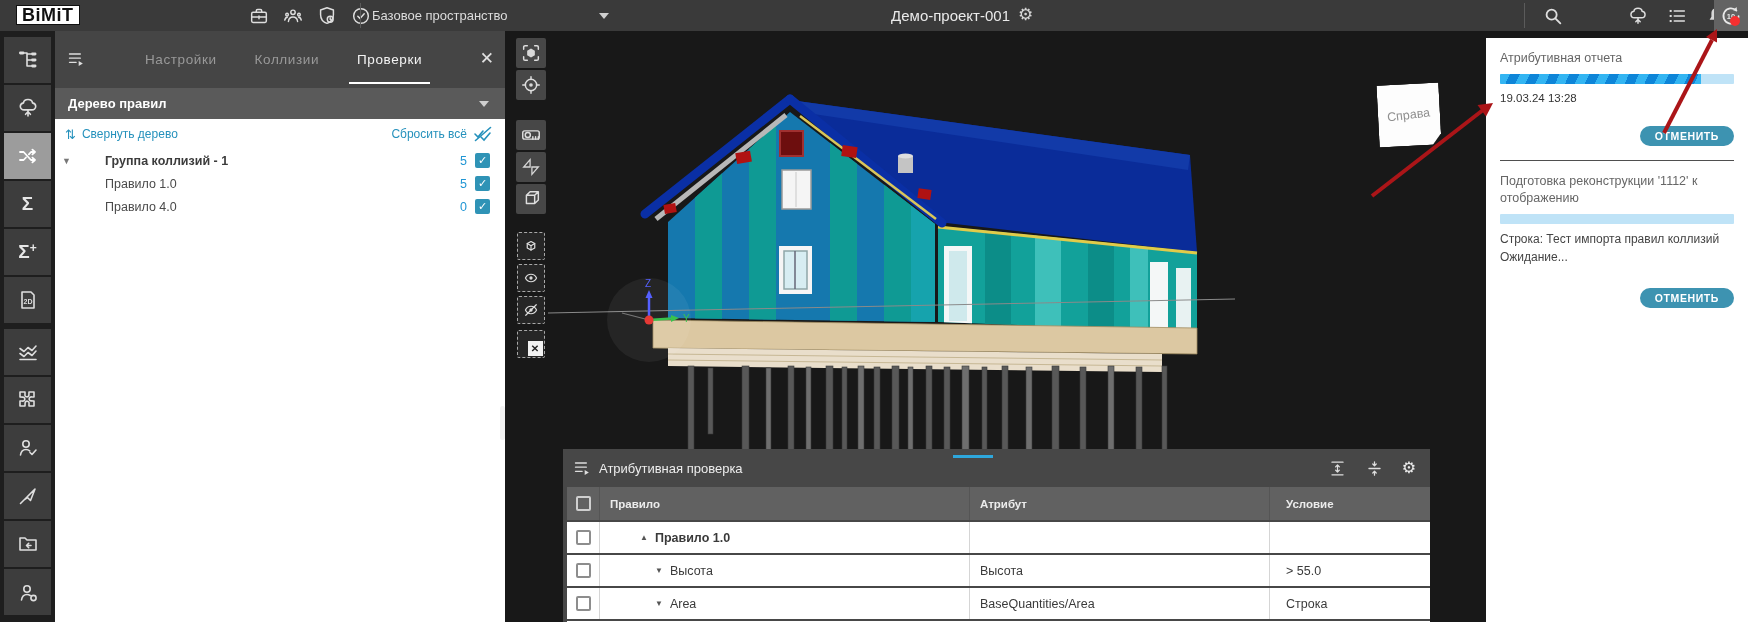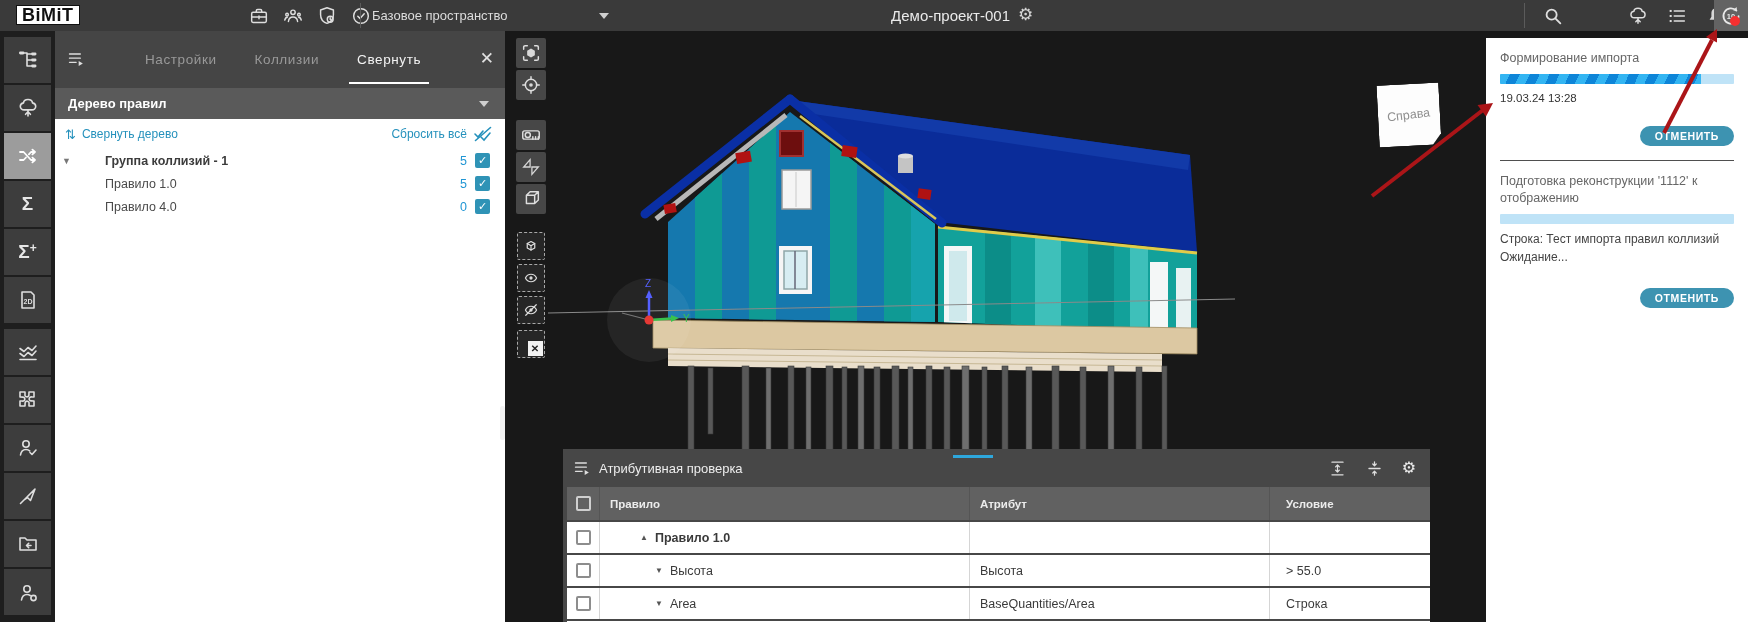--- a/index.html
+++ b/index.html
@@ -275,21 +275,21 @@
 
   <section class="left-panel">
     <div class="tabrow">
       <svg class="lineic menu-ic" width="20" height="20" viewBox="0 0 24 24">
           <path d="M3 6h13M3 11h13M3 16h8"></path>
           <path d="M14 14.5l5 3-5 3z" fill="#dedede" stroke="none"></path>
         </svg>
       <div class="tabs">
         <div class="tab">Настройки</div>
         <div class="tab">Коллизии</div>
-        <div class="tab active">Свернуть</div>
+        <div class="tab active">Проверки</div>
       </div>
       <div class="panel-close">✕</div>
     </div>
 
     <div class="tree-head">
       <span>Дерево правил</span>
       <span class="chev"></span>
     </div>
 
     <div class="linksrow">
@@ -555,21 +555,21 @@
         <div class="cell attr-cell">BaseQuantities/Area</div>
         <div class="cell last">Строка</div>
       </div>
       <div class="row-peek"></div>
     </div>
   </section>
 
   <aside class="right-panel">
     <div class="rp-body">
       <div>
-        <div class="proc-name">Формирование импорта</div>
+        <div class="proc-name">Атрибутивная отчета</div>
         <div class="pbar">
           <div class="fill" style="width: 86%;"></div>
         </div>
         <div class="proc-time">19.03.24 13:28</div>
         <div class="btnrow">
           <button class="cancel-btn">ОТМЕНИТЬ</button>
         </div>
       </div>
 
       <div class="card-div">

